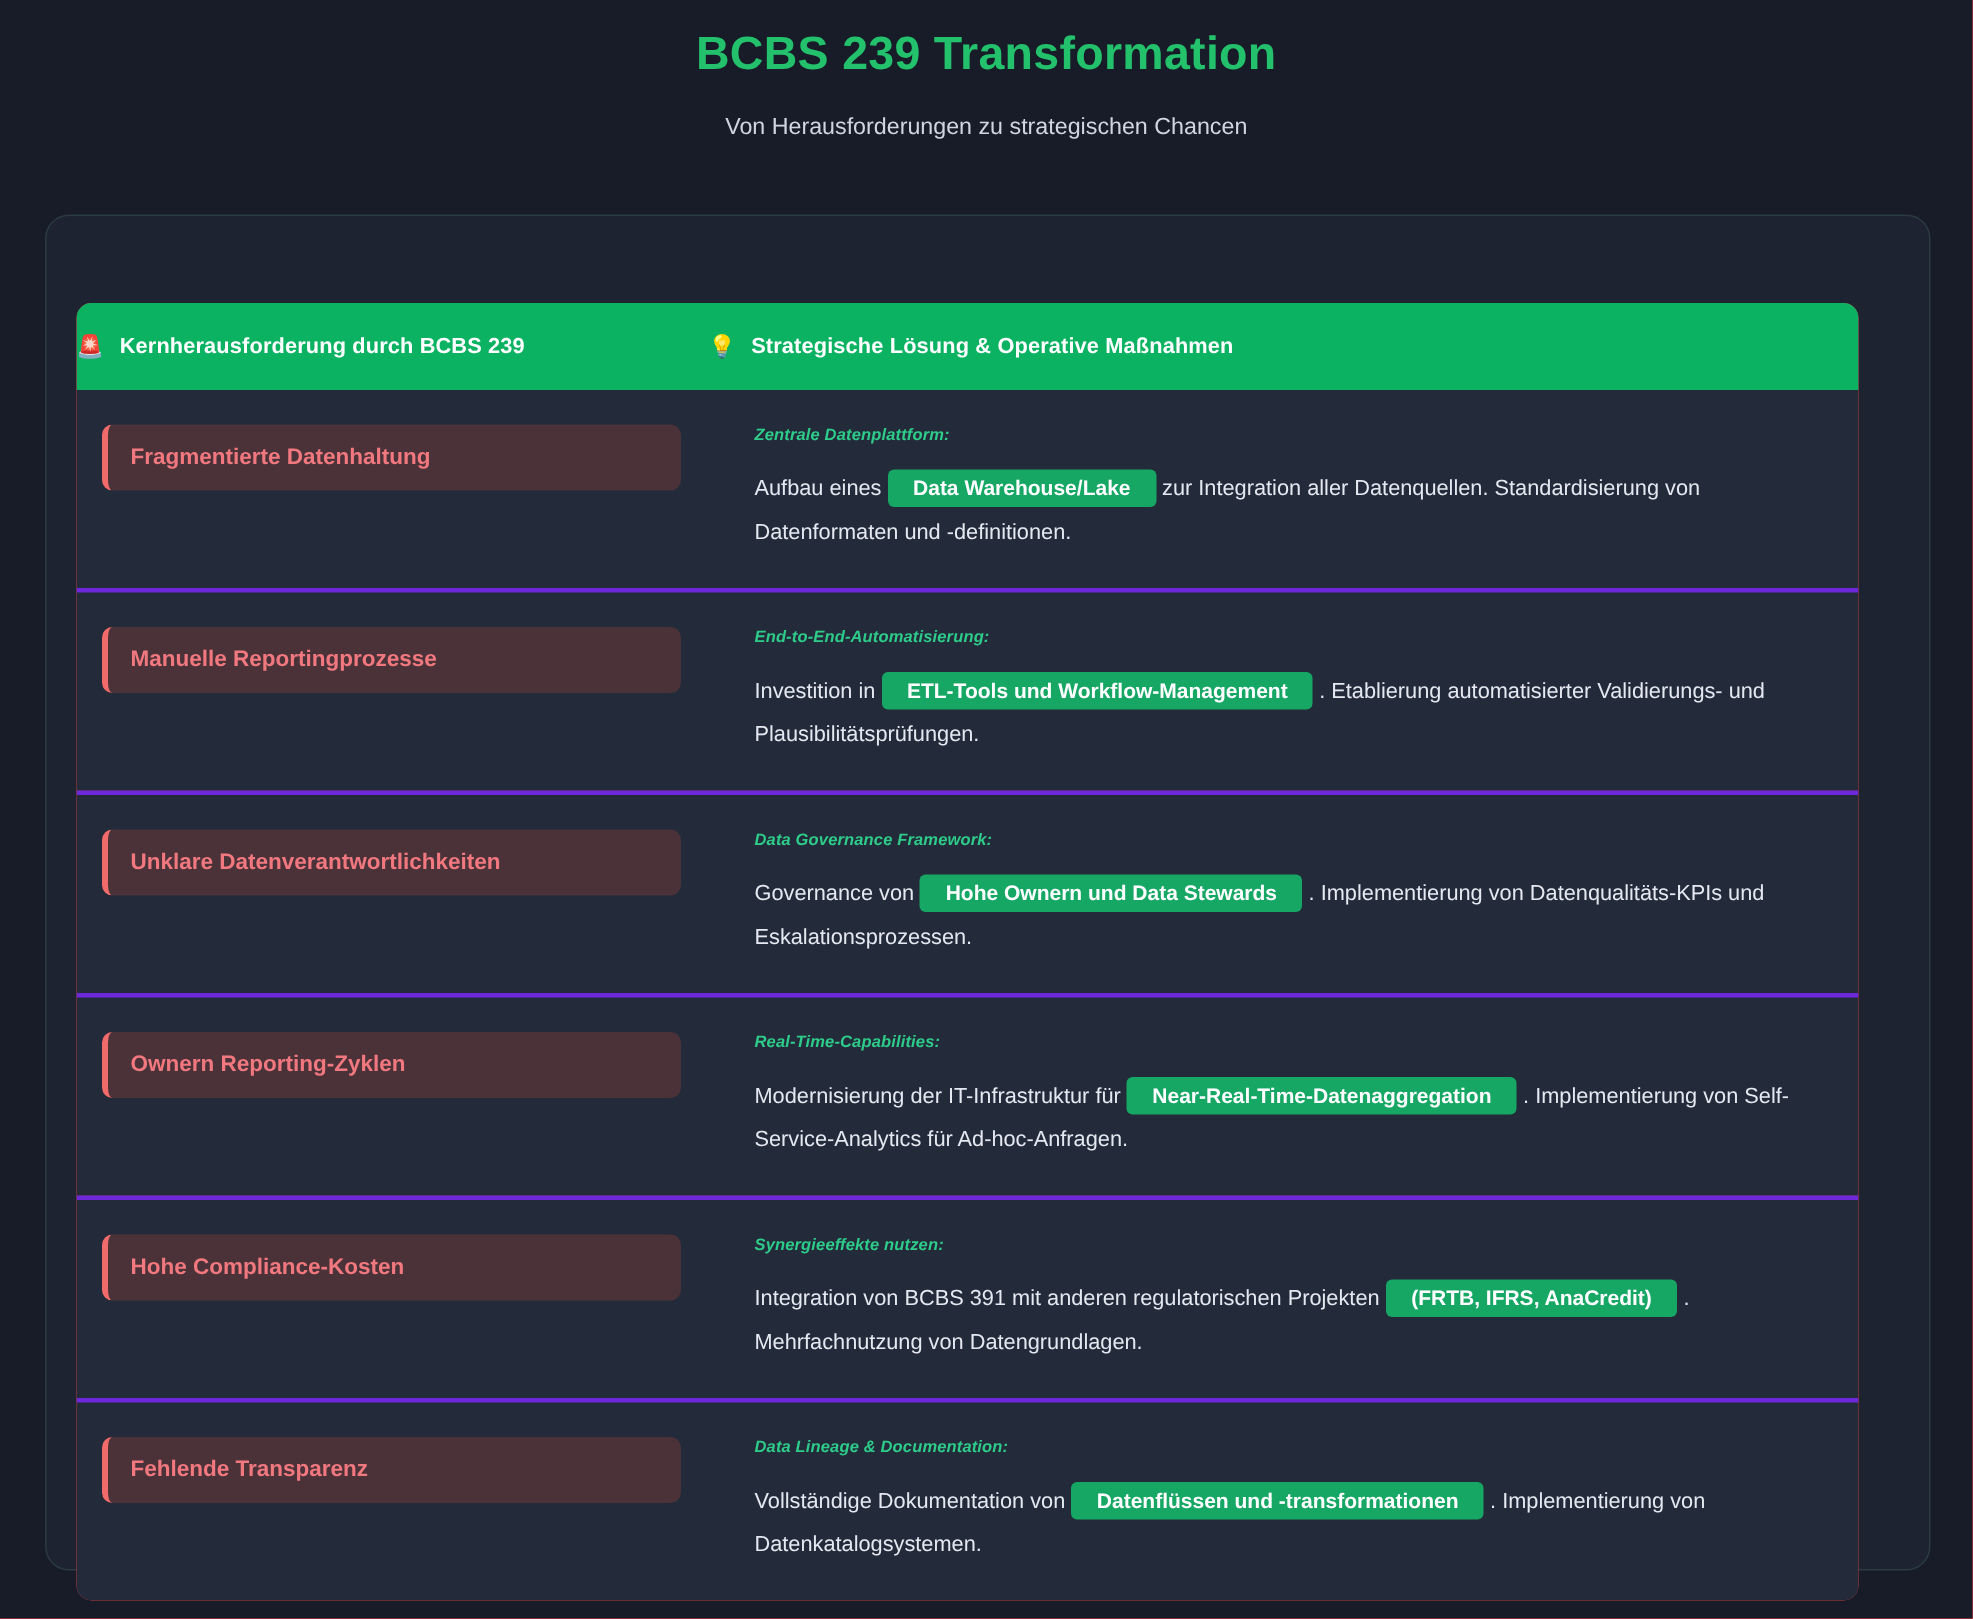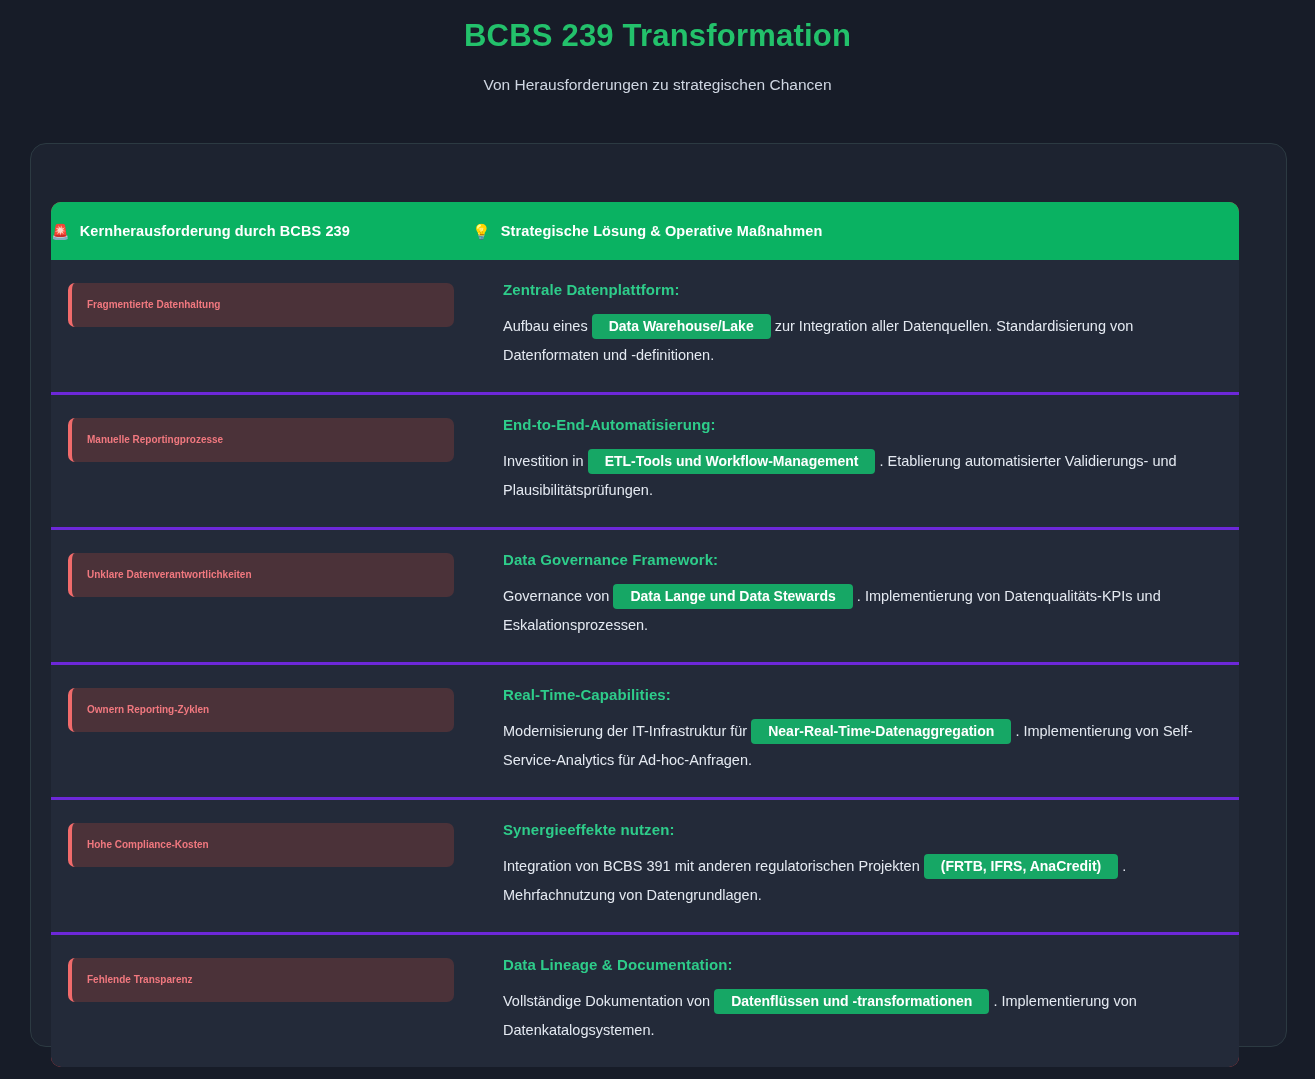--- a/index.html
+++ b/index.html
@@ -108,36 +108,37 @@
     padding: 20px 22px 22px 31px;
   }
 
   
   .challenge-pill {
     display: block;
     background: #4b3239;
     border-left: 4px solid #f16b6b;
     border-radius: 7px;
     color: #f1787f;
-    font-size: 10px;
+    font-size: 15px;
     font-weight: 600;
     padding: 13px 16px 13px 15px;
     line-height: 18px;
     min-height: 44px;
   }
 
   
   .solution-title {
     display: block;
     color: #2ecc8a;
-    font-size: 15px;
+    font-size: 11px;
     font-weight: bold;
     line-height: 20px;
     margin-bottom: 12px;
     letter-spacing: 0.1px;
+    font-style: italic;
   }
   .solution-body {
     font-size: 14.5px;
     line-height: 29px;
     color: #e4e9f1;
   }
   .tag {
     display: inline-block;
     background: #16a765;
     color: #ffffff;
@@ -197,21 +198,21 @@
           </td>
         </tr>
 
         <tr>
           <td class="cell-challenge">
             <span class="challenge-pill">Unklare Datenverantwortlichkeiten</span>
           </td>
           <td class="cell-solution">
             <span class="solution-title">Data Governance Framework:</span>
             <span class="solution-body"><span>Governance von</span>
-              <span class="tag">Data Lange und Data Stewards</span>
+              <span class="tag">Hohe Ownern und Data Stewards</span>
               <span>. Implementierung von Datenqualitäts-KPIs und Eskalationsprozessen.</span></span>
           </td>
         </tr>
 
         <tr>
           <td class="cell-challenge">
             <span class="challenge-pill">Ownern Reporting-Zyklen</span>
           </td>
           <td class="cell-solution">
             <span class="solution-title">Real-Time-Capabilities:</span>

